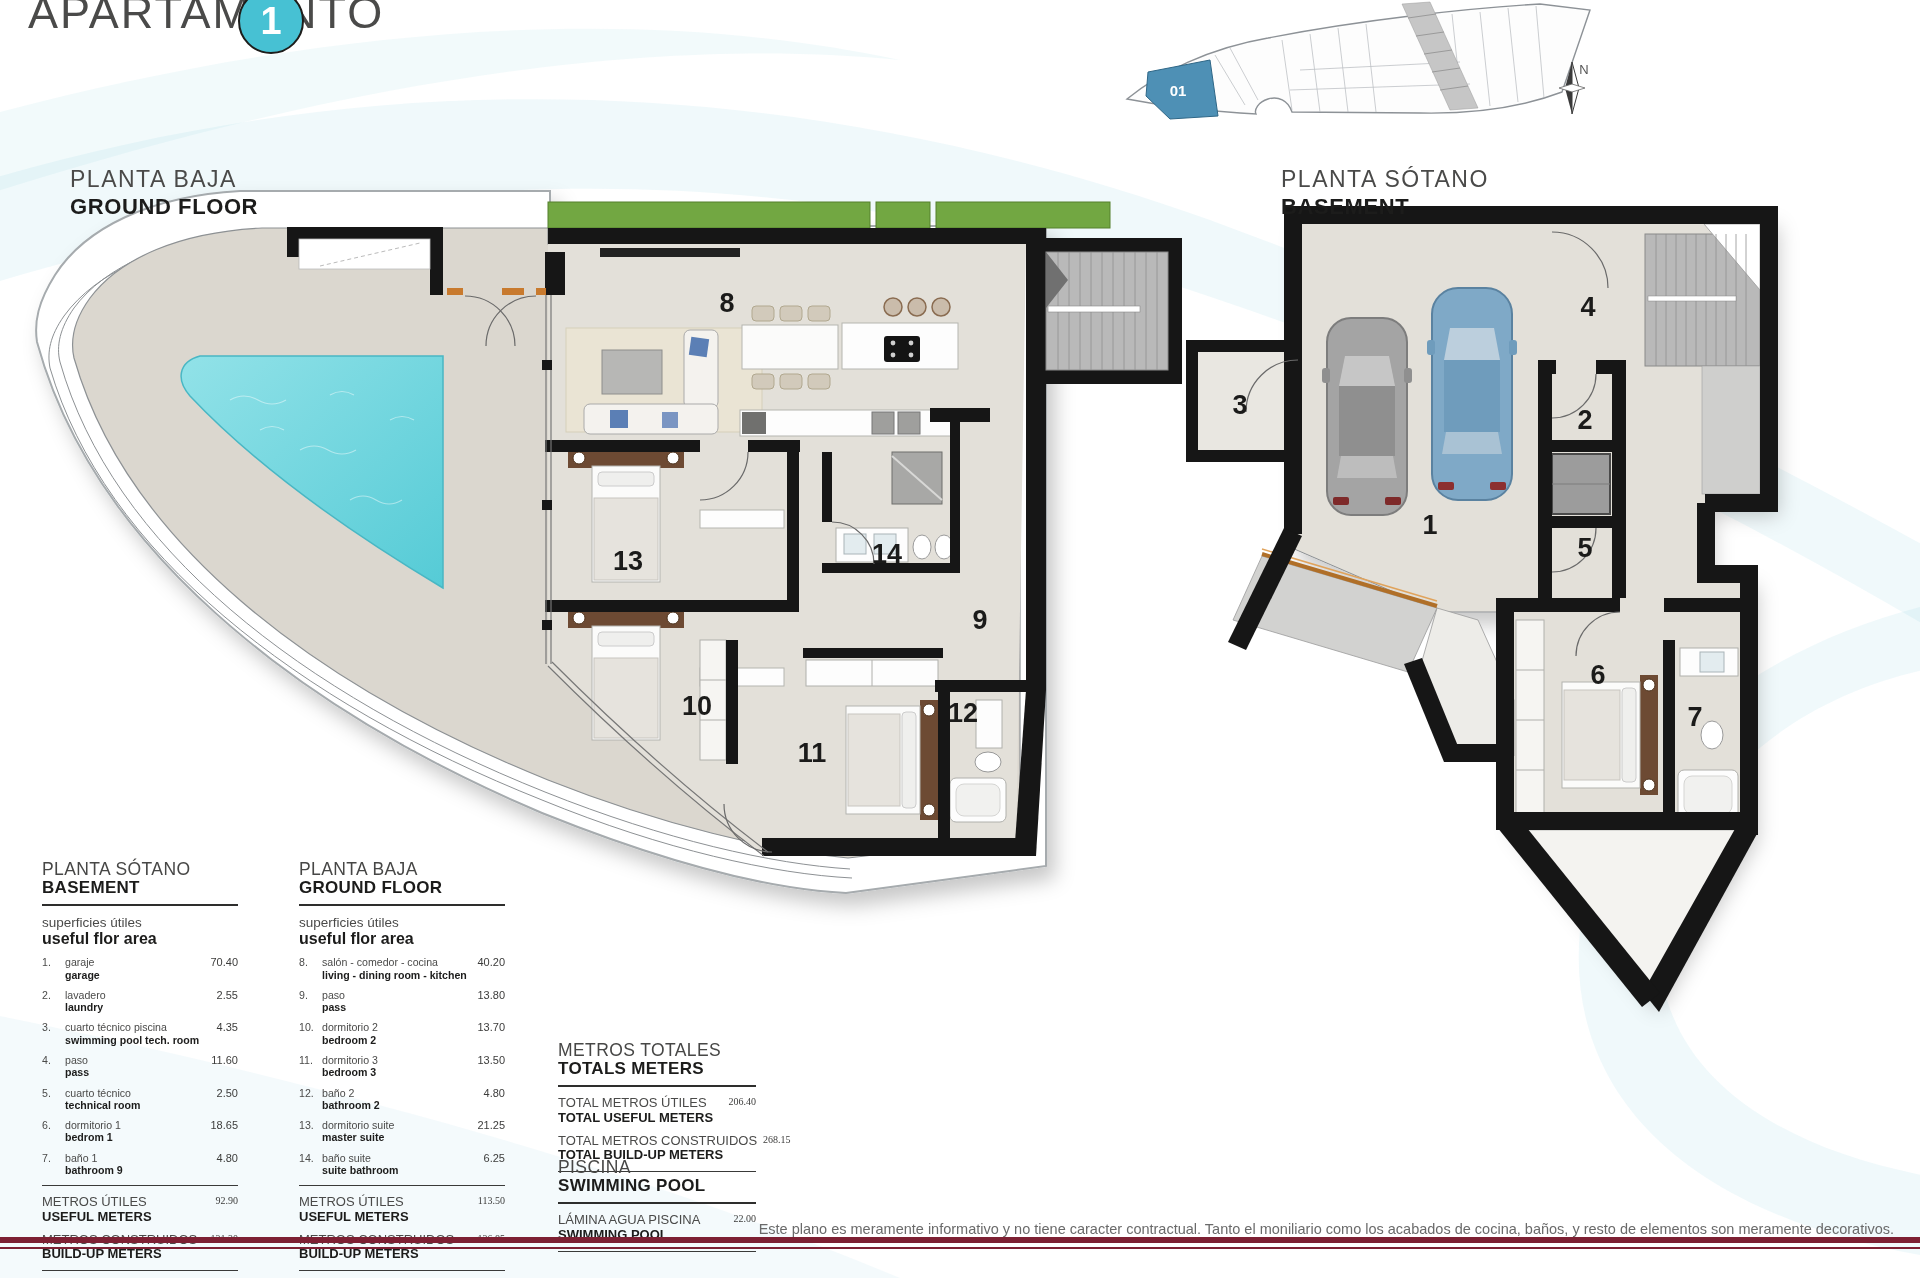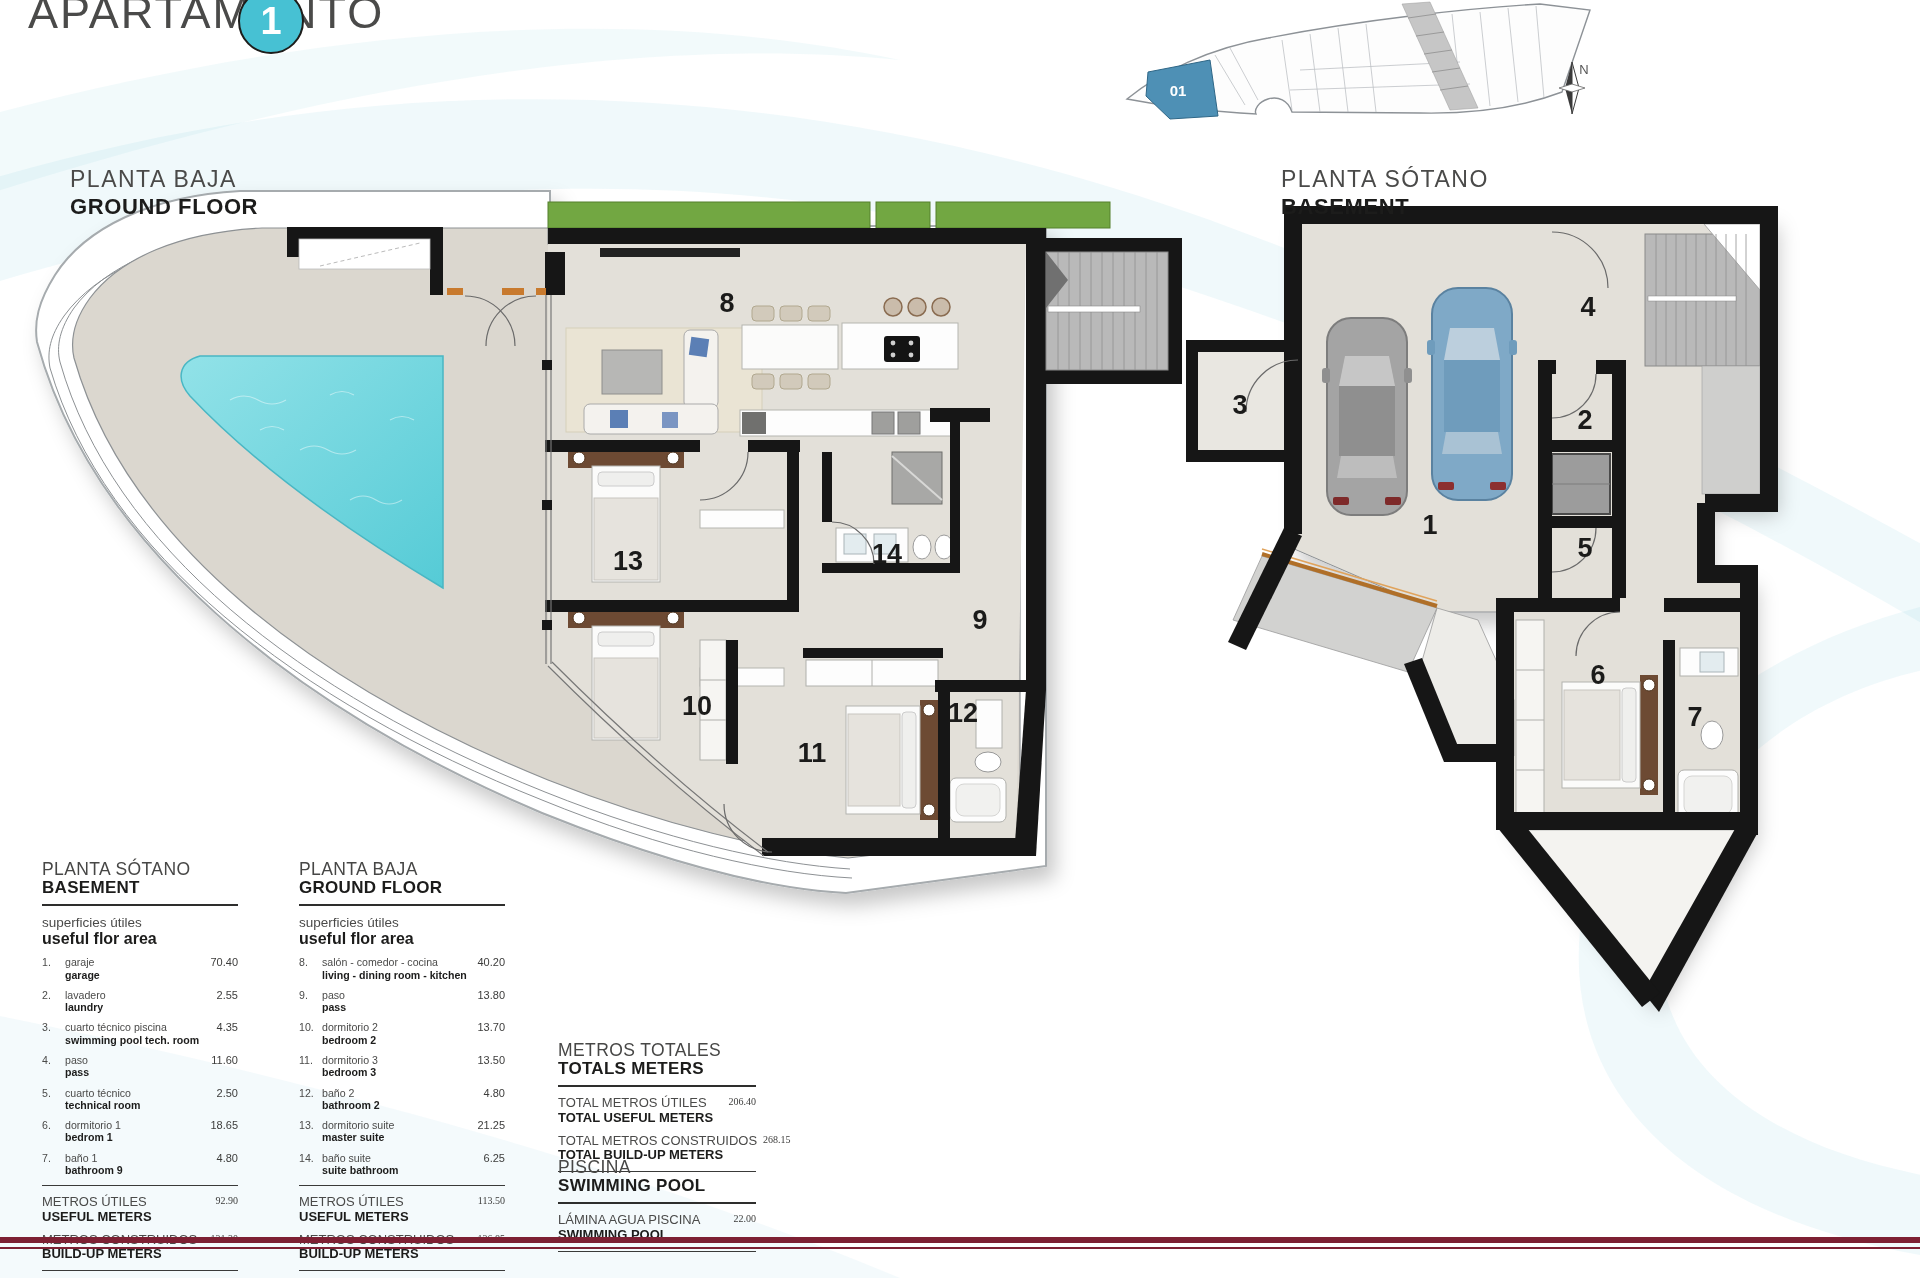--- a/index.html
+++ b/index.html
@@ -600,16 +600,17 @@
   <div class="sum">
         <span class="lbl">
           <span class="l-es">LÁMINA AGUA PISCINA</span>
           <span class="l-en">SWIMMING POOL</span>
         </span>
         <span class="v">22.00</span>
       </div>
   <div class="mid-rule"></div>
 </div>
 
+<div id="disclaimer">Este plano es meramente informativo y no tiene caracter contractual. Tanto el moniliario como los acabados de cocina, baños, y resto de elementos son meramente decorativos.</div>
 <div class="rule-thick"></div>
 <div class="rule-thin"></div>
 
 </div>
 
 </body></html>

